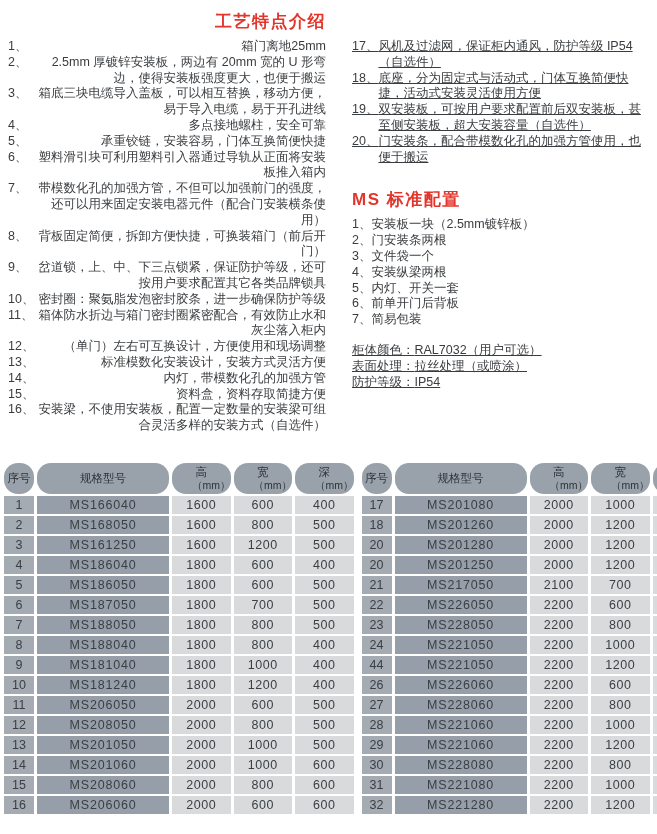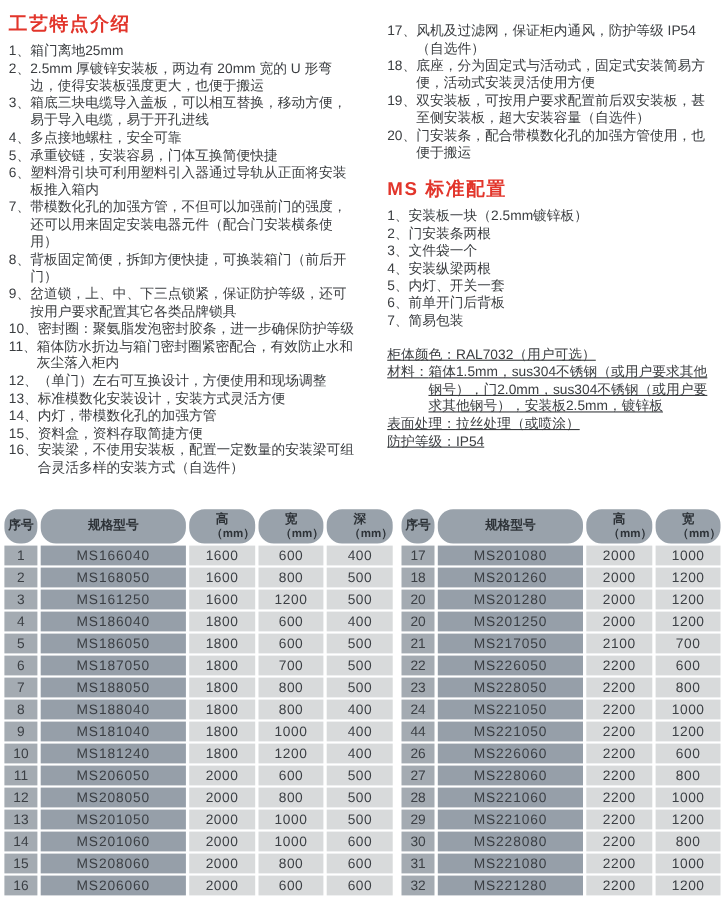--- a/index.html
+++ b/index.html
@@ -10,42 +10,42 @@
     --val-bg:#d8dadb;
   }
   *{box-sizing:border-box;margin:0;padding:0;}
   html,body{width:657px;background:#ffffff;}
   body{
     font-family:"Liberation Sans","DejaVu Sans",sans-serif;
     color:#3a3d40;
     width:657px;height:834px;overflow:hidden;
   }
   .content{display:flex;padding:10px 4px 0 8px;}
-  .col-left{width:318px;flex:none;}
+  .col-left{width:318px;flex:none;text-align:right;}
   .col-right{flex:1;padding-left:26px;}
   .red-title{
     color:var(--accent);
     font-size:17px;font-weight:bold;letter-spacing:1.5px;
     height:22px;margin-bottom:7px;
   }
   .feat-list{font-size:12.5px;line-height:15.8px;}
   .feat-item{display:flex;}
   .feat-item .num{flex:none;white-space:nowrap;}
   .feat-item .txt{flex:1;}
-  .feat-list-top{margin-top:11px;}
-  .config-title{margin-top:13px;}
+  .feat-list-top{margin-top:29px;text-decoration:underline;}
+  .config-title{margin-top:23px;}
   .details{margin-top:15px;font-size:12.5px;line-height:15.8px;}
   .detail-line{display:flex;text-decoration:underline;}
   .detail-line .label{flex:none;white-space:nowrap;}
   .detail-line .dtxt{flex:1;}
   .spec-tables{display:flex;gap:2px;margin:27px 1px 0 1px;}
   table{border-collapse:separate;border-spacing:3px 2px;table-layout:fixed;flex:none;}
   th,td{text-align:center;vertical-align:middle;overflow:hidden;}
   th{
-    background:var(--th-bg);font-weight:bold;color:#2d3237;
+    background:var(--th-bg);font-weight:normal;color:#2d3237;
     font-size:11.5px;line-height:13px;padding:3px 0;border-radius:14px;
   }
   th .unit{font-size:10.5px;line-height:12px;padding-left:20px;}
   td{font-size:12.5px;color:#3b3f44;padding:1px 0;line-height:16px;}
   col.c-idx{width:30px;}
   col.c-model{width:132px;}
   col.c-dim{width:50px;}
   td.idx{background:var(--idx-bg);}
   td.model{background:var(--model-bg);letter-spacing:0.8px;}
   td.val{background:var(--val-bg);letter-spacing:0.5px;}
@@ -125,21 +125,21 @@
         </div>
     </div>
     <div class="col-right">
       <div class="feat-list feat-list-top">
           <div class="feat-item">
             <span class="num">17、</span>
             <span class="txt">风机及过滤网，保证柜内通风，防护等级 IP54（自选件）</span>
           </div>
           <div class="feat-item">
             <span class="num">18、</span>
-            <span class="txt">底座，分为固定式与活动式，固定式安装简易方便，活动式安装灵活使用方便</span>
+            <span class="txt">底座，分为固定式与活动式，门体互换简便快捷，活动式安装灵活使用方便</span>
           </div>
           <div class="feat-item">
             <span class="num">19、</span>
             <span class="txt">双安装板，可按用户要求配置前后双安装板，甚至侧安装板，超大安装容量（自选件）</span>
           </div>
           <div class="feat-item">
             <span class="num">20、</span>
             <span class="txt">门安装条，配合带模数化孔的加强方管使用，也便于搬运</span>
           </div>
         </div>
@@ -171,24 +171,20 @@
           </div>
           <div class="feat-item">
             <span class="num">7、</span>
             <span class="txt">简易包装</span>
           </div>
         </div>
       <div class="details">
           <div class="detail-line">
             <span class="label">柜体颜色：</span>
             <span class="dtxt">RAL7032（用户可选）</span>
-          </div>
-          <div class="detail-line">
-            <span class="label">材料：</span>
-            <span class="dtxt">箱体1.5mm，sus304不锈钢（或用户要求其他钢号），门2.0mm，sus304不锈钢（或用户要求其他钢号），安装板2.5mm，镀锌板</span>
           </div>
           <div class="detail-line">
             <span class="label">表面处理：</span>
             <span class="dtxt">拉丝处理（或喷涂）</span>
           </div>
           <div class="detail-line">
             <span class="label">防护等级：</span>
             <span class="dtxt">IP54</span>
           </div>
         </div>

